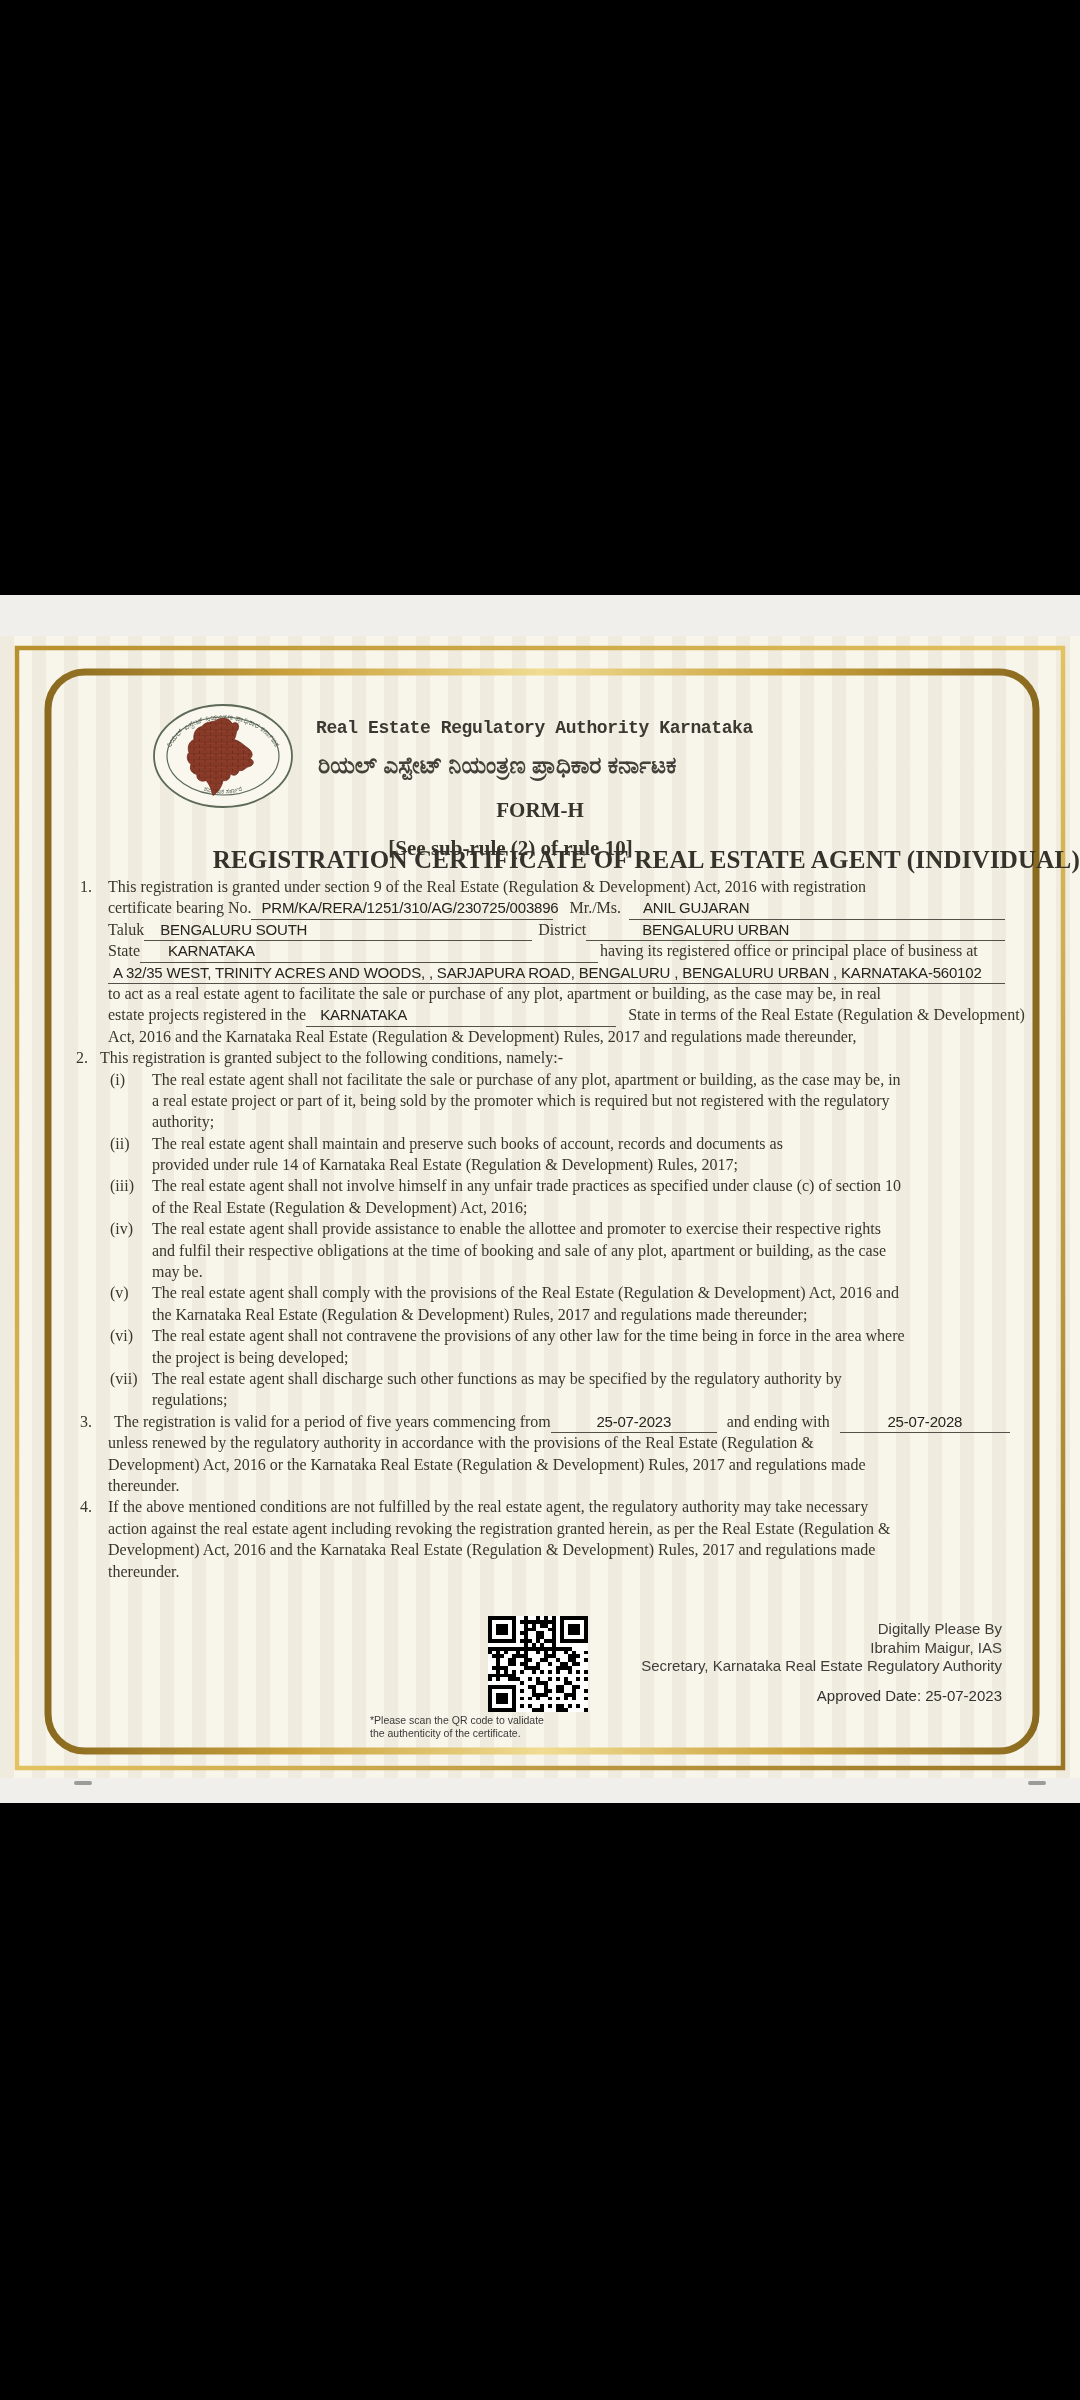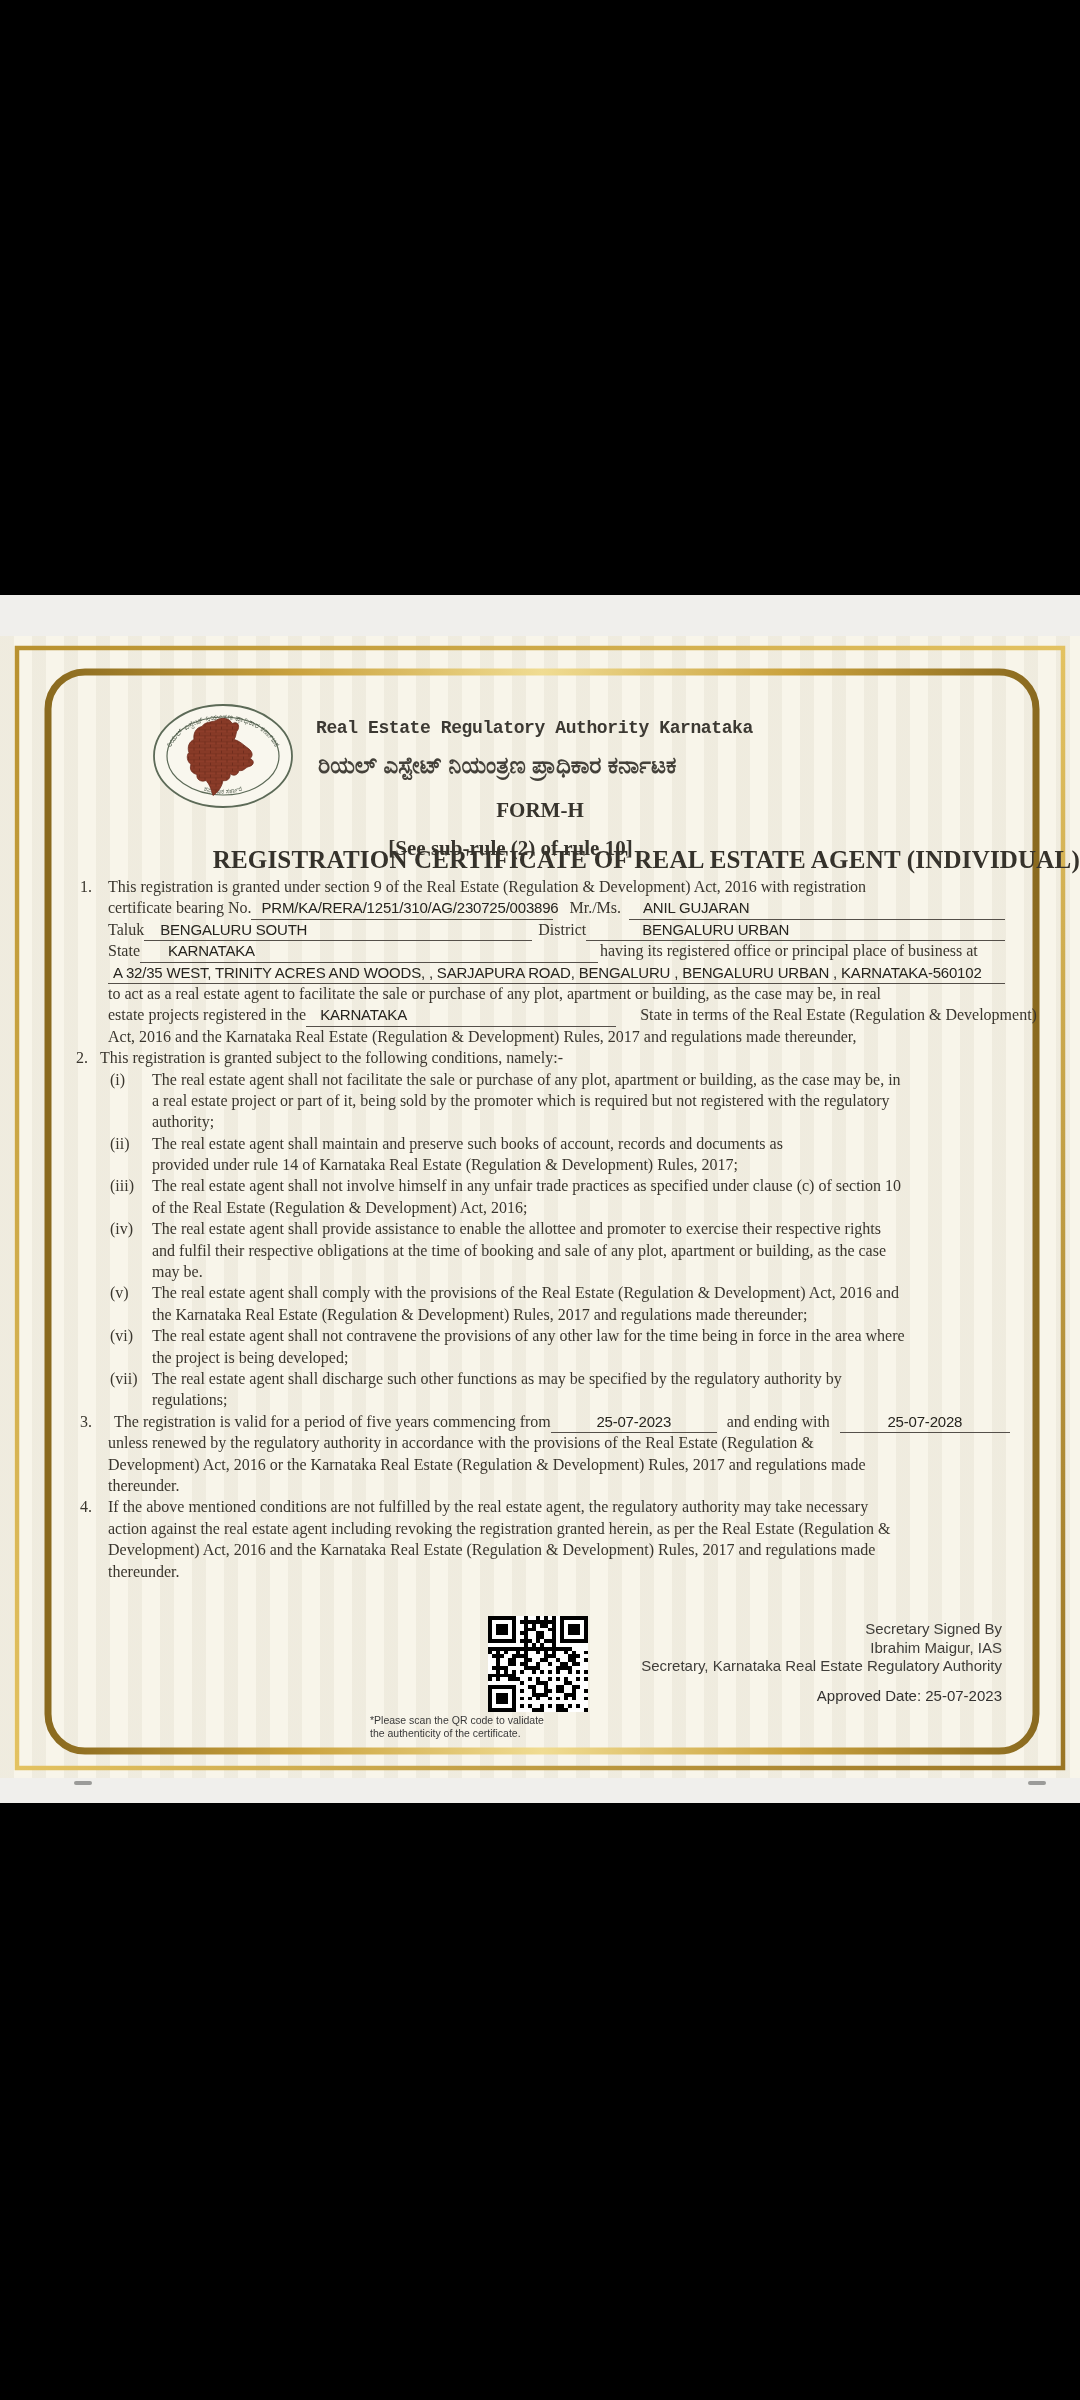--- a/index.html
+++ b/index.html
@@ -143,21 +143,21 @@
       </div>
       <div class="row">
         <span class="fill" style="padding-left:5px;">A 32/35 WEST, TRINITY ACRES AND WOODS, , SARJAPURA ROAD, BENGALURU , BENGALURU URBAN , KARNATAKA-560102</span>
       </div>
       <div class="row">
         <span class="lab">to act as a real estate agent to facilitate the sale or purchase of any plot, apartment or building, as the case may  be, in real</span>
       </div>
       <div class="row">
         <span class="lab">estate projects registered in the</span>
         <span class="seg" style="width:296px;padding-left:14px;">KARNATAKA</span>
-        <span class="lab" style="margin-left:24px;">State in terms of the Real Estate (Regulation &amp; Development)</span>
+        <span class="lab" style="margin-left:12px;">State in terms of the Real Estate (Regulation &amp; Development)</span>
       </div>
       <div class="row">
         <span class="lab">Act, 2016 and the Karnataka Real Estate (Regulation &amp; Development) Rules, 2017 and regulations made thereunder,</span>
       </div>
 
       <div class="row" style="padding-left:100px;">
         <span class="num" style="width:24px;margin-left:-24px;">2.</span>
         <span class="lab">This registration is granted subject to the following conditions, namely:-</span>
       </div>
 
@@ -461,20 +461,20 @@
           <rect x="1" y="19" width="5" height="5" fill="#fff"></rect>
           <rect x="2" y="20" width="3" height="3" fill="#000"></rect>
         </svg>
     </div>
     <div class="qr-note">
       <div>*Please scan the QR code to validate</div>
       <div>the authenticity of the certificate.</div>
     </div>
 
     <div class="sig">
-      <div>Secretary Signed By</div>
+      <div>Digitally Please By</div>
       <div>Ibrahim Maigur, IAS</div>
       <div>Secretary, Karnataka Real Estate Regulatory Authority</div>
       <div class="approved">Approved Date: 25-07-2023</div>
     </div>
 
   </div>
 </div>
 
 </body></html>

